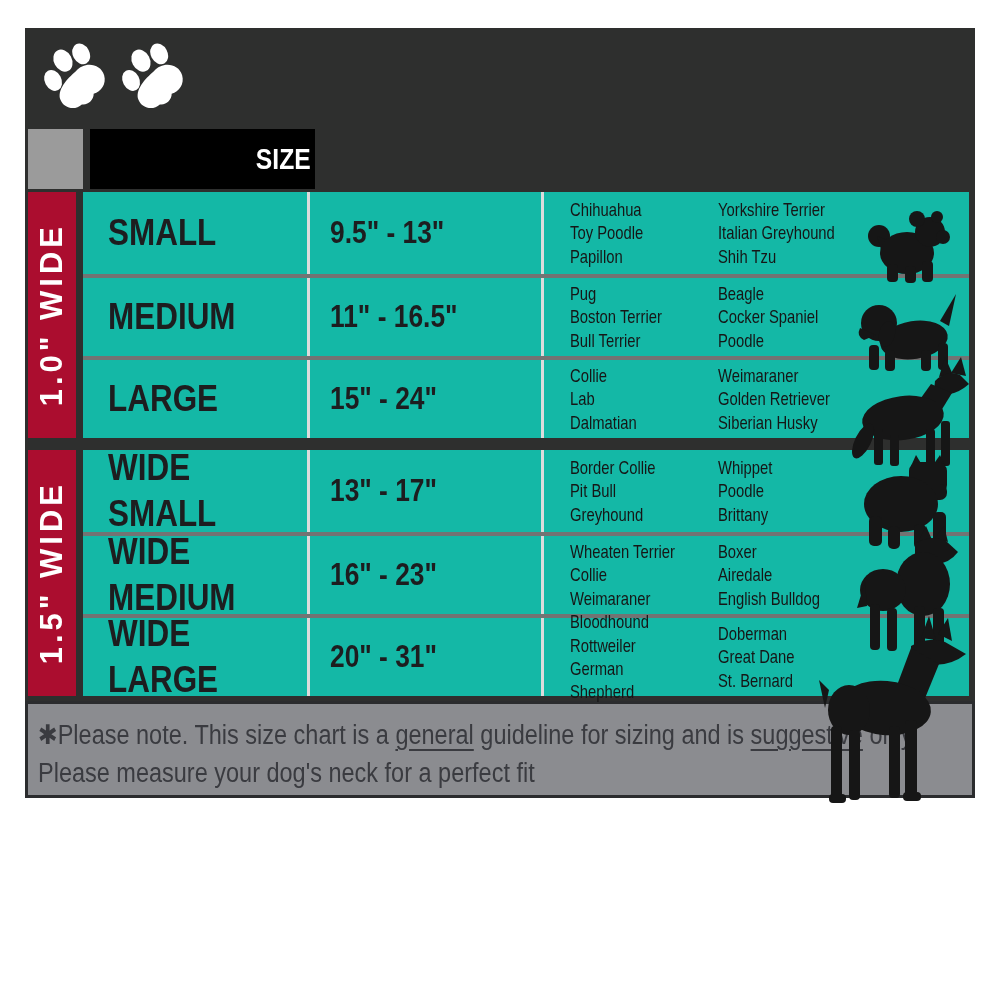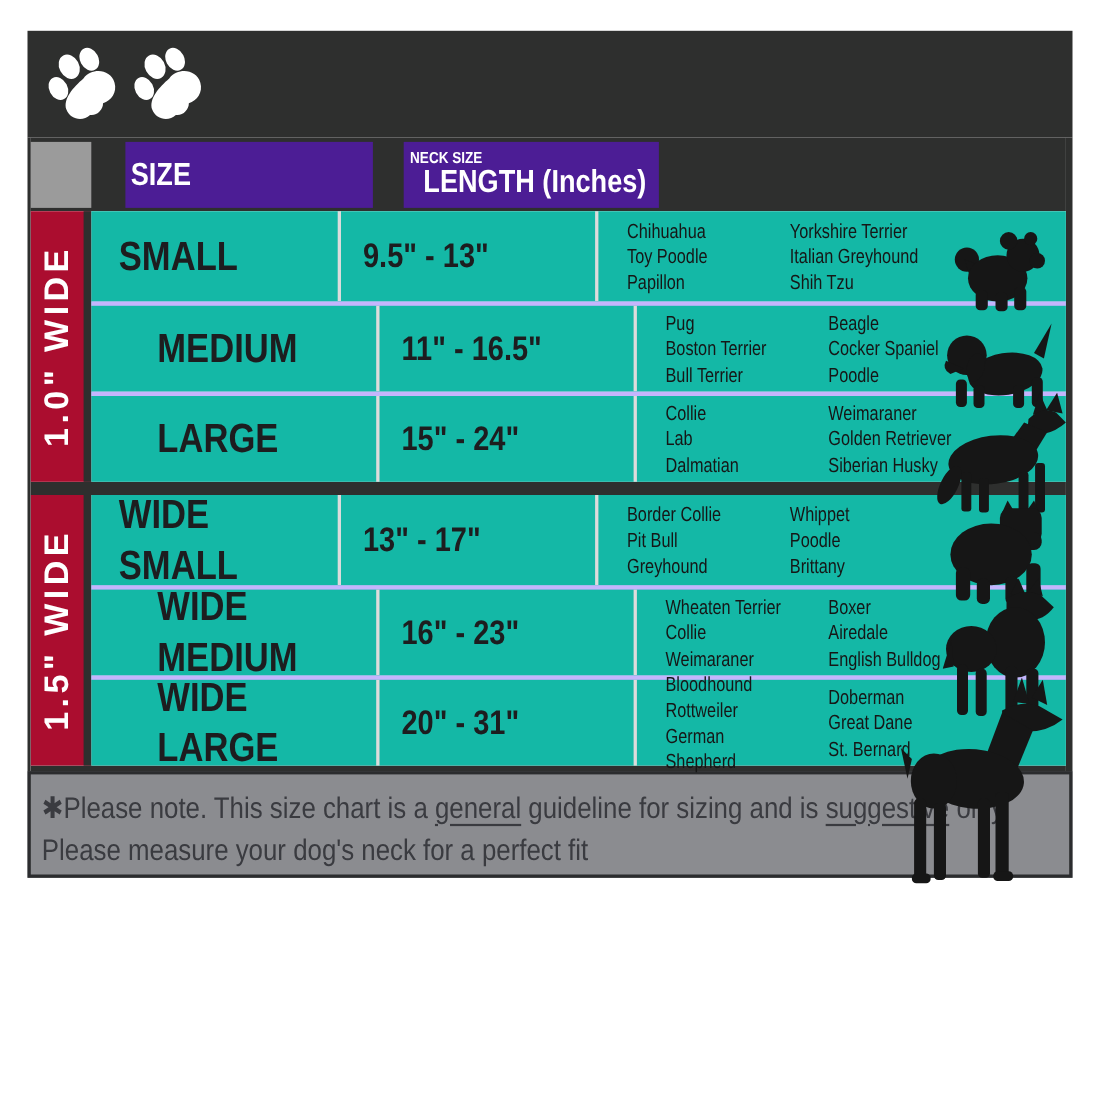--- a/index.html
+++ b/index.html
@@ -12,38 +12,38 @@
   .paw { width:78px; height:72px; flex:0 0 auto; }
   .paw.left { margin-left:12px; }
   .paw.right { margin-right:10px; }
   .title-wrap { flex:1; text-align:center; }
   .title { display:inline-block; color:#ffffff; font-weight:700; font-size:58px;
     letter-spacing:1px; white-space:nowrap; transform:scaleX(.70); transform-origin:center; }
 
   
   .table-outer { border-left:3px solid #2e2f2e; border-right:6px solid #2e2f2e; }
   .header-row { display:flex; background:#2e2f2e; padding:4px 0 3px; height:67px; }
-  .hcell { display:flex; flex-direction:column; align-items:flex-start; justify-content:center;
-    background:#4c1d95; color:#fff; font-weight:700;margin-left:24px; }
+  .hcell { display:flex; flex-direction:column; align-items:flex-end; justify-content:center;
+    background:#000000; color:#fff; font-weight:700; }
   .corner { width:55px; background:#9b9b9b; margin-right:7px; }
   .h-size { width:225px; margin-right:4px; }
   .h-length { width:232px; margin-right:4px; line-height:1.02; }
   .h-breeds { flex:1; }
   .h-big { font-size:29px; transform:scaleX(.85); white-space:nowrap; }
   .h-small { font-size:14.5px; transform:scaleX(.85); white-space:nowrap; }
 
   .tbody { background:#ffffff; border-bottom:5px solid #2e2f2e; }
   .group { display:flex; }
   .gside { width:55px; background:#ab0d2f; border-right:7px solid #2e2f2e;
     display:flex; align-items:center; justify-content:center; }
   .gside span { writing-mode:vertical-rl; transform:rotate(180deg); color:#fff;
     font-weight:700; font-size:31px; letter-spacing:4px; white-space:nowrap; }
   .rows { flex:1; display:flex; flex-direction:column; }
   .row { display:flex; height:82px; background:#14b8a6; }
-  .row + .row { border-top:4px solid #c4b5fd;padding-left:35px; }
+  .row + .row { border-top:4px solid #737373; }
   .gsep { height:12px; background:#2e2f2e; }
 
   .c-size { width:227px; border-right:3px solid #dcdcdc; display:flex; align-items:center;
     padding-left:25px; }
   .c-size span { font-size:37px; font-weight:700; color:#1d1d1f; line-height:1.25;
     white-space:pre-line; transform:scaleX(.85); transform-origin:left center; }
   .c-length { width:234px; border-right:3px solid #dcdcdc; display:flex; align-items:center;
     padding-left:20px; }
   .c-length span { font-size:31px; font-weight:700; color:#1d1d1f; white-space:nowrap;
     transform:scaleX(.85); transform-origin:left center; }
@@ -95,24 +95,20 @@
     </div>
   </div>
 
   <div class="table-outer">
 
     <div class="header-row">
       <div class="corner"></div>
       <div class="hcell h-size">
         <span class="h-big">SIZE</span>
       </div>
-      <div class="hcell h-length">
-        <span class="h-small">NECK SIZE</span>
-        <span class="h-big">LENGTH (Inches)</span>
-      </div>
     </div>
 
     <div class="tbody">
 
       <div class="group">
         <div class="gside">
           <span>1.0" WIDE</span>
         </div>
         <div class="rows">
 

